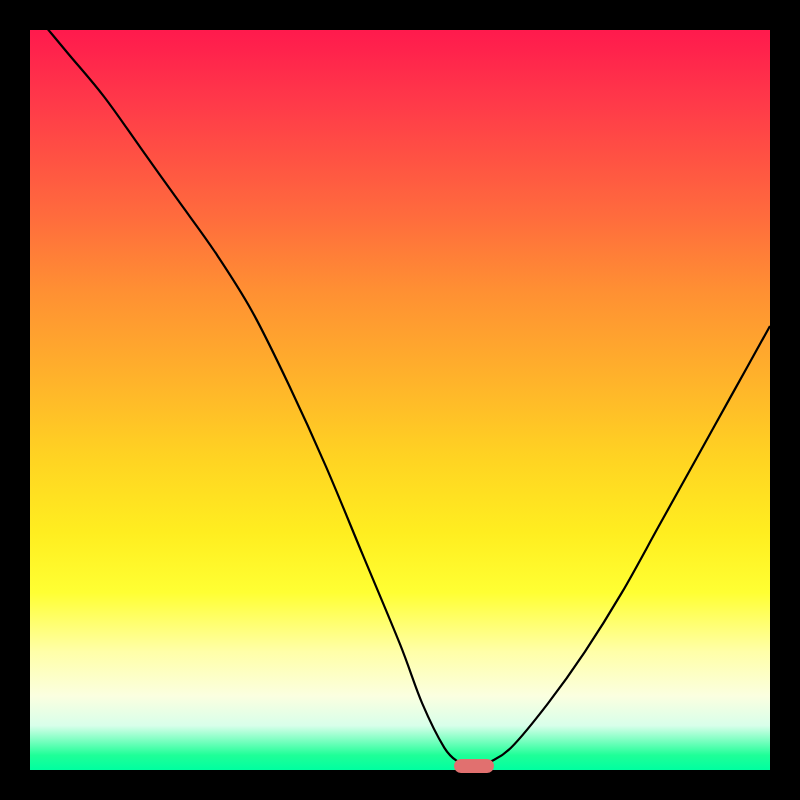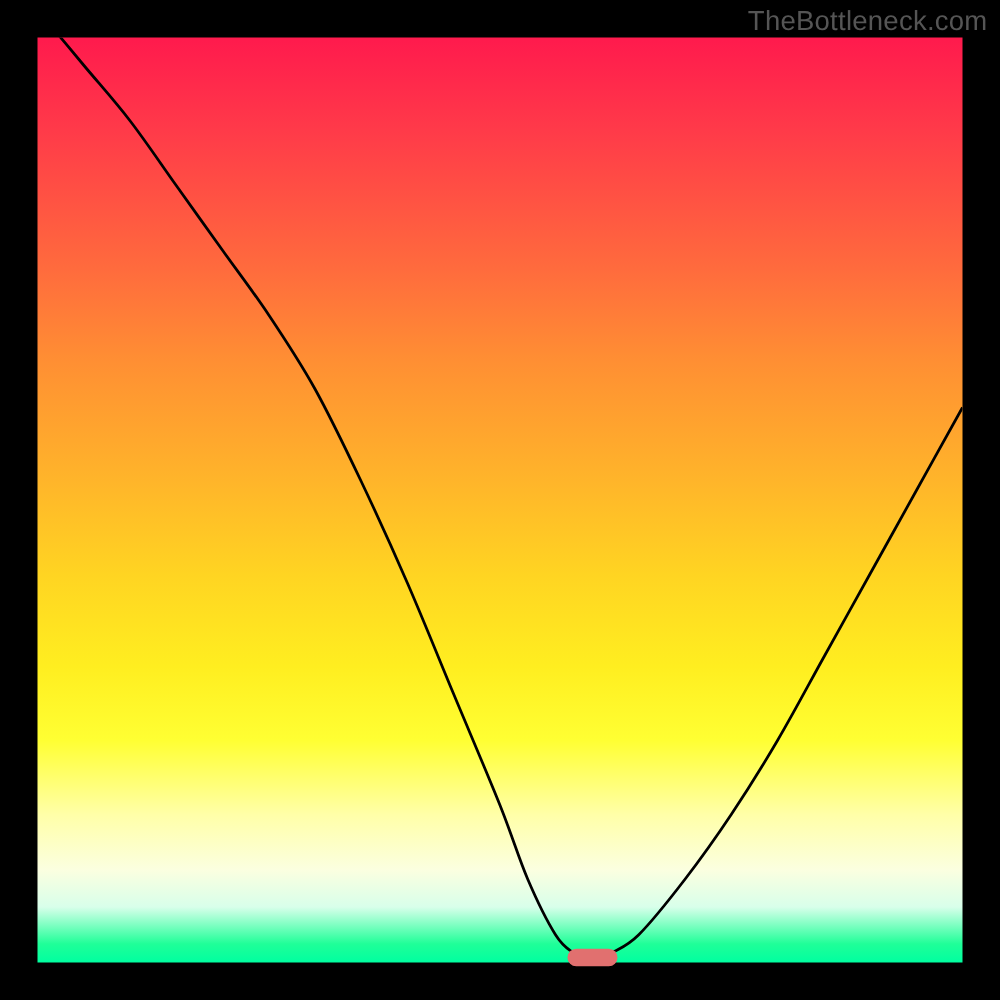--- a/index.html
+++ b/index.html
@@ -75,15 +75,14 @@
     <div class="curve-hit"></div>
 
     <svg class="curve" viewBox="0 0 740 740" preserveAspectRatio="none">
       <path id="curve-path" d="M 0 -22.200000000000045 C 6.17 -14.80, 24.67 7.40, 37.00 22.20 C 49.33 37.00, 61.67 50.57, 74.00 66.60 C 86.33 82.63, 98.67 101.13, 111.00 118.40 C 123.33 135.67, 135.67 152.93, 148.00 170.20 C 160.33 187.47, 172.67 203.50, 185.00 222.00 C 197.33 240.50, 209.67 259.00, 222.00 281.20 C 234.33 303.40, 246.67 329.30, 259.00 355.20 C 271.33 381.10, 283.67 408.23, 296.00 436.60 C 308.33 464.97, 320.67 495.80, 333.00 525.40 C 345.33 555.00, 360.13 589.53, 370.00 614.20 C 379.87 638.87, 384.80 656.13, 392.20 673.40 C 399.60 690.67, 408.23 707.93, 414.40 717.80 C 420.57 727.67, 424.27 728.90, 429.20 732.60 C 434.13 736.30, 439.07 740.00, 444.00 740.00 C 448.93 740.00, 452.63 736.30, 458.80 732.60 C 464.97 728.90, 471.13 727.67, 481.00 717.80 C 490.87 707.93, 505.67 689.43, 518.00 673.40 C 530.33 657.37, 542.67 640.10, 555.00 621.60 C 567.33 603.10, 579.67 583.37, 592.00 562.40 C 604.33 541.43, 616.67 518.00, 629.00 495.80 C 641.33 473.60, 653.67 451.40, 666.00 429.20 C 678.33 407.00, 690.67 384.80, 703.00 362.60 C 715.33 340.40, 733.83 307.10, 740.00 296.00" fill="none" stroke="#000" stroke-width="2.2"></path>
     </svg>
 
     <div class="marker" id="opt-marker" style="left: 444px; top: 736.3px; background: rgb(225, 112, 111);"></div>
 
   </div>
 
-  <div class="watermark">TheBottleneck.com</div>
 
 </div>
 
 </body></html>

